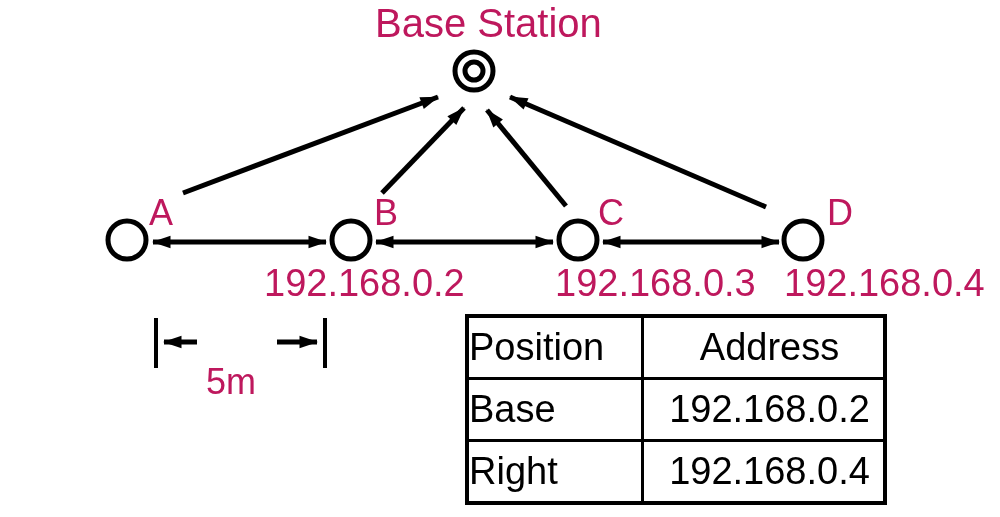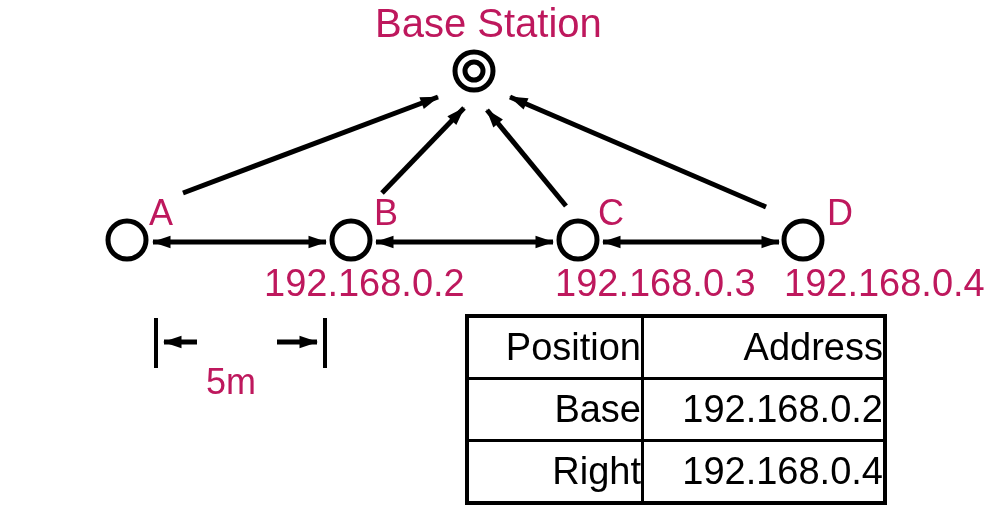--- a/index.html
+++ b/index.html
@@ -41,22 +41,22 @@
     font-size: 38px;
     color: #000000;
   }
   .addr-table th, .addr-table td {
     border: 3px solid #000000;
     height: 59px;
     padding: 0;
     font-weight: normal;
     vertical-align: middle;
   }
-  .addr-table .pos  { width: 172px; text-align: right; }
-  .addr-table .addr { width: 227px; text-align: right; padding-left: 12px; }
+  .addr-table .pos  { width: 172px; text-align: left; }
+  .addr-table .addr { width: 227px; text-align: center; padding-left: 12px; }
 
   svg .stroke { stroke: #000000; fill: none; }
 </style>
 </head>
 <body>
 
 <div class="canvas">
 
   <svg class="layer" width="1000" height="517" viewBox="0 0 1000 517">
     <defs>

